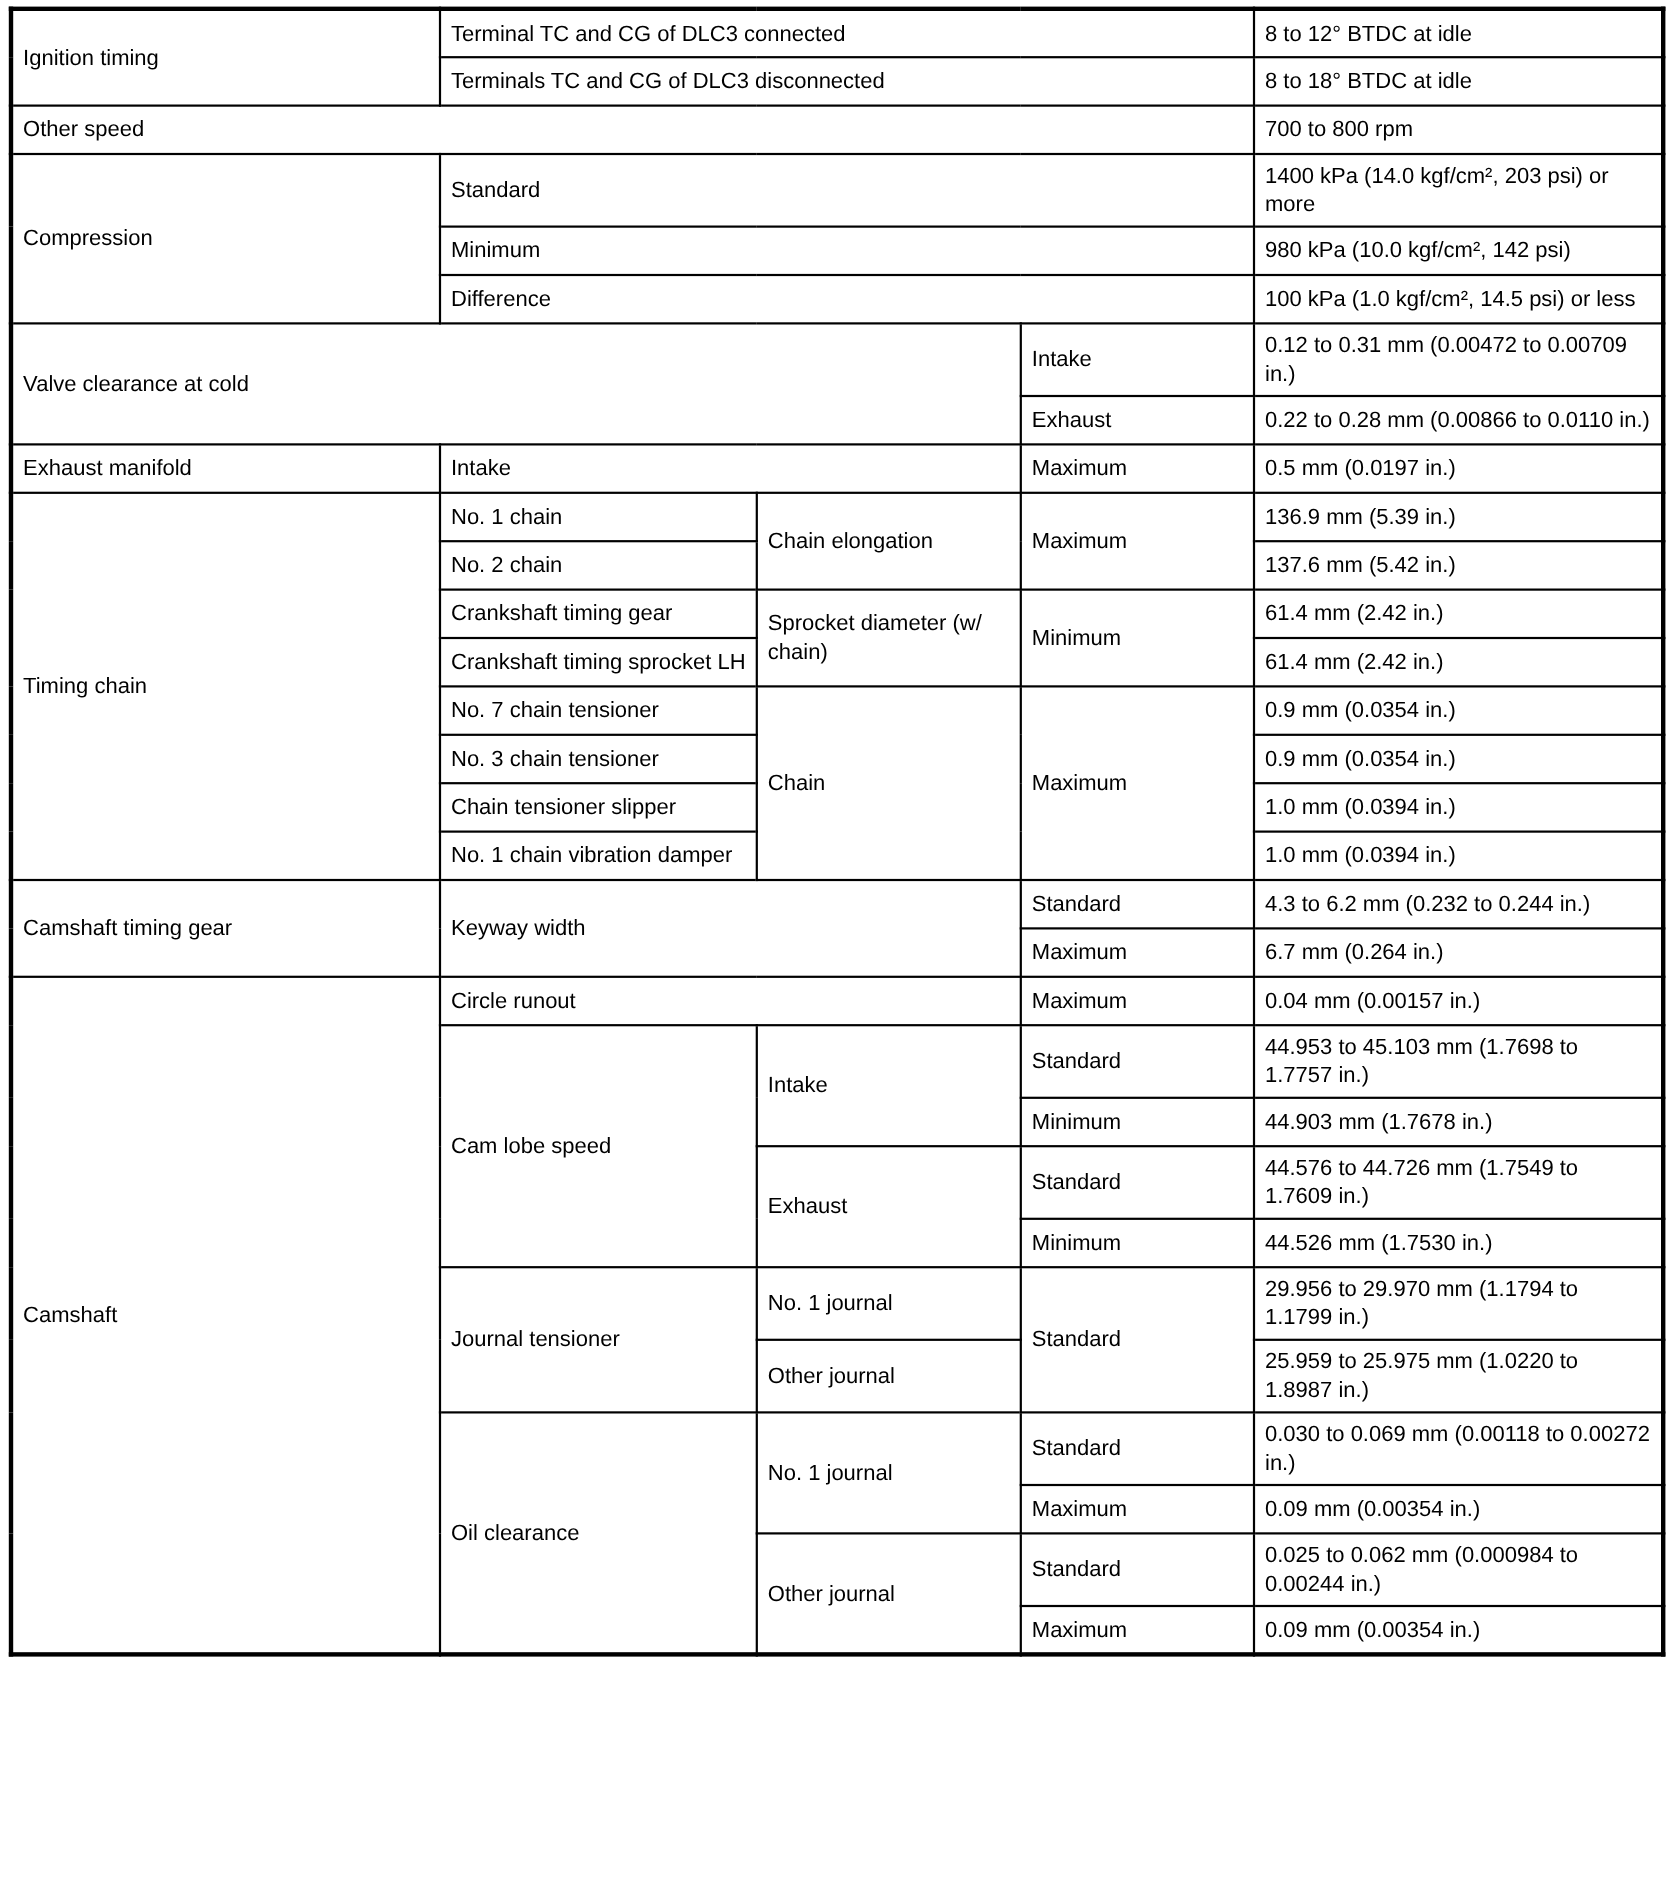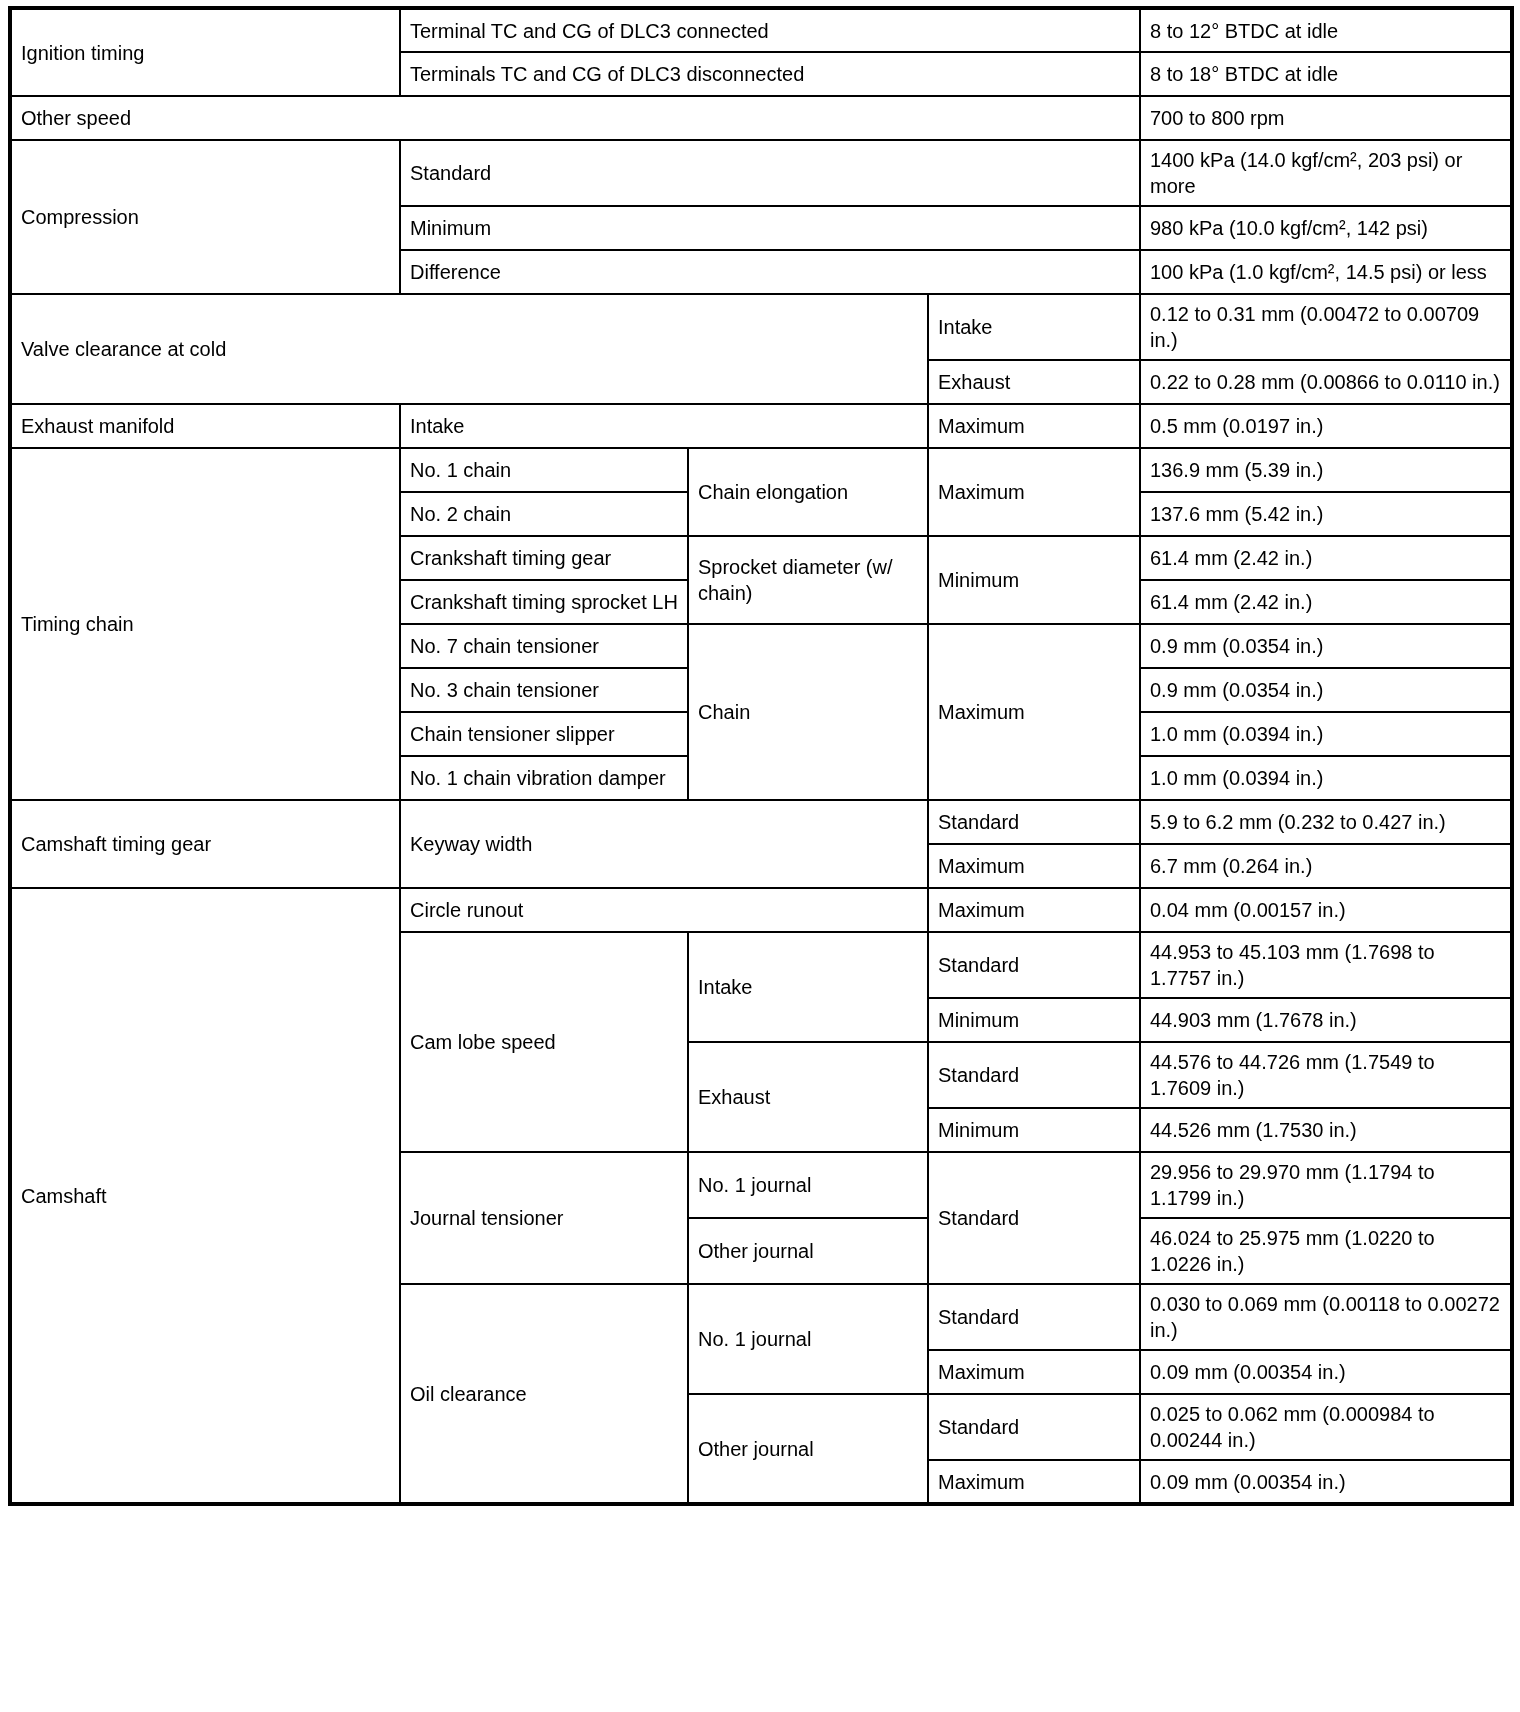--- a/index.html
+++ b/index.html
@@ -133,21 +133,21 @@
       </tr>
       <tr>
         <td>No. 1 chain vibration damper</td>
         <td>1.0 mm (0.0394 in.)</td>
       </tr>
 
       <tr>
         <td rowspan="2">Camshaft timing gear</td>
         <td rowspan="2" colspan="2">Keyway width</td>
         <td>Standard</td>
-        <td>5.9 to 6.2 mm (0.232 to 0.427 in.)</td>
+        <td>4.3 to 6.2 mm (0.232 to 0.244 in.)</td>
       </tr>
       <tr>
         <td>Maximum</td>
         <td>6.7 mm (0.264 in.)</td>
       </tr>
 
       <tr>
         <td rowspan="11">Camshaft</td>
         <td colspan="2">Circle runout</td>
         <td>Maximum</td>
@@ -173,21 +173,21 @@
         <td>44.526 mm (1.7530 in.)</td>
       </tr>
       <tr>
         <td rowspan="2">Journal tensioner</td>
         <td>No. 1 journal</td>
         <td rowspan="2">Standard</td>
         <td>29.956 to 29.970 mm (1.1794 to 1.1799 in.)</td>
       </tr>
       <tr>
         <td>Other journal</td>
-        <td>46.024 to 25.975 mm (1.0220 to 1.0226 in.)</td>
+        <td>25.959 to 25.975 mm (1.0220 to 1.8987 in.)</td>
       </tr>
       <tr>
         <td rowspan="4">Oil clearance</td>
         <td rowspan="2">No. 1 journal</td>
         <td>Standard</td>
         <td>0.030 to 0.069 mm (0.00118 to 0.00272 in.)</td>
       </tr>
       <tr>
         <td>Maximum</td>
         <td>0.09 mm (0.00354 in.)</td>

